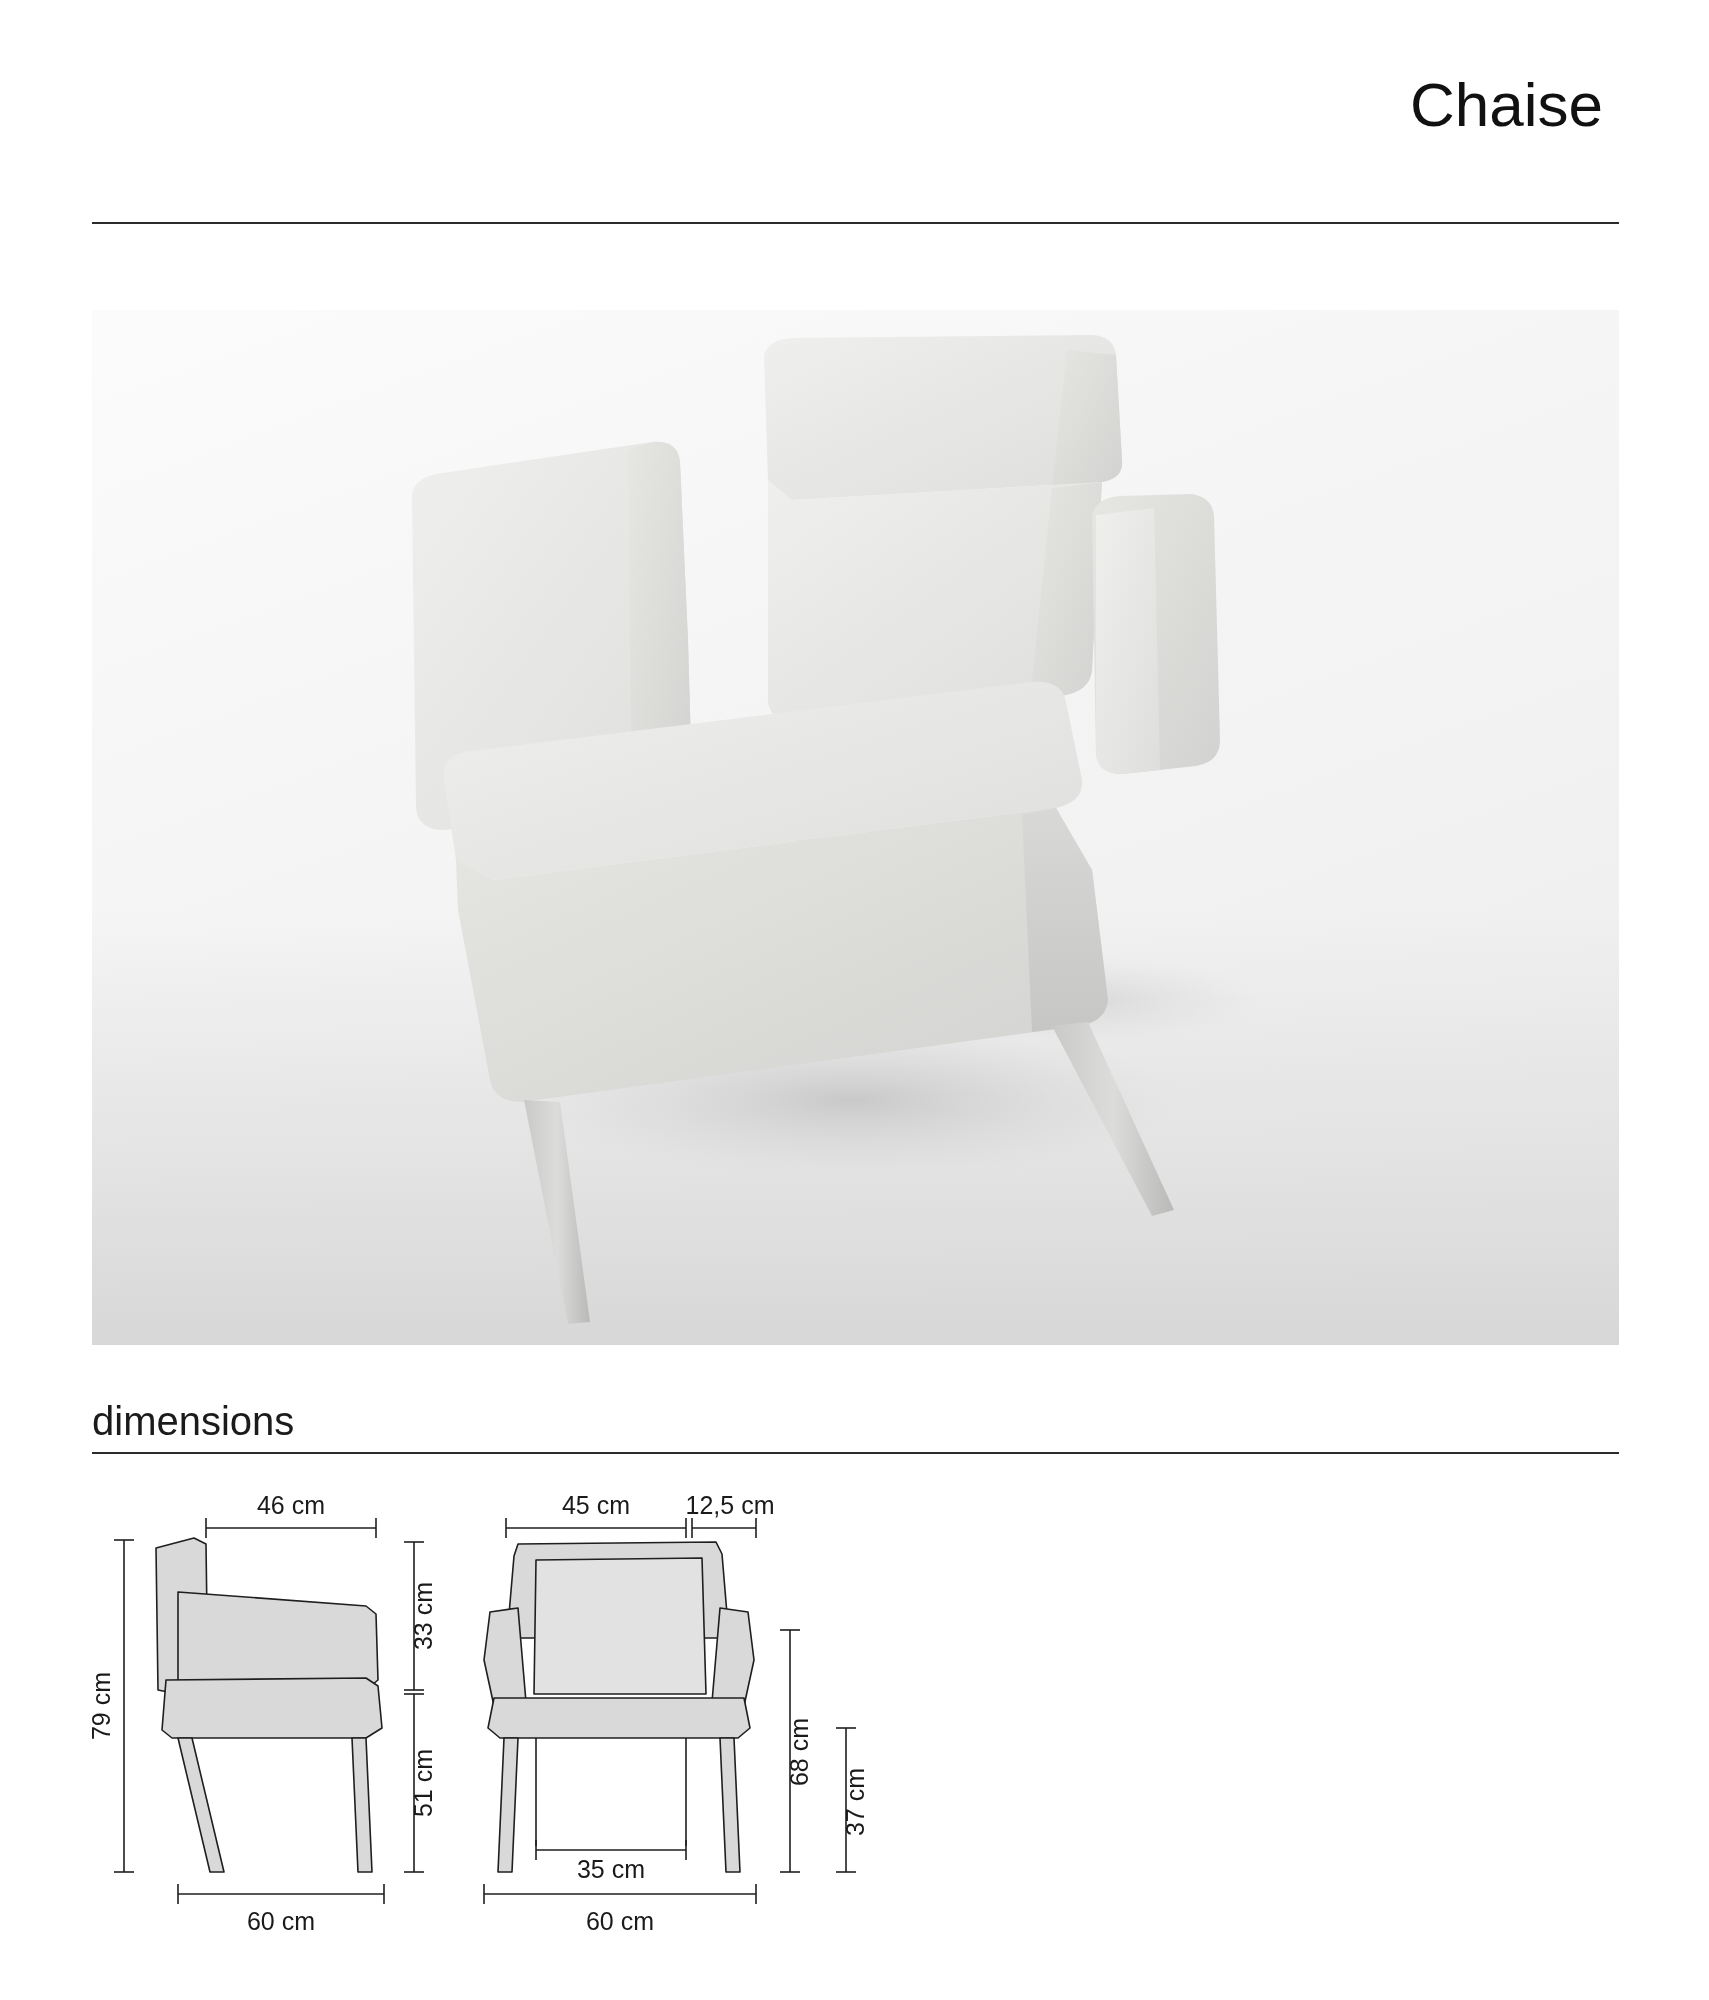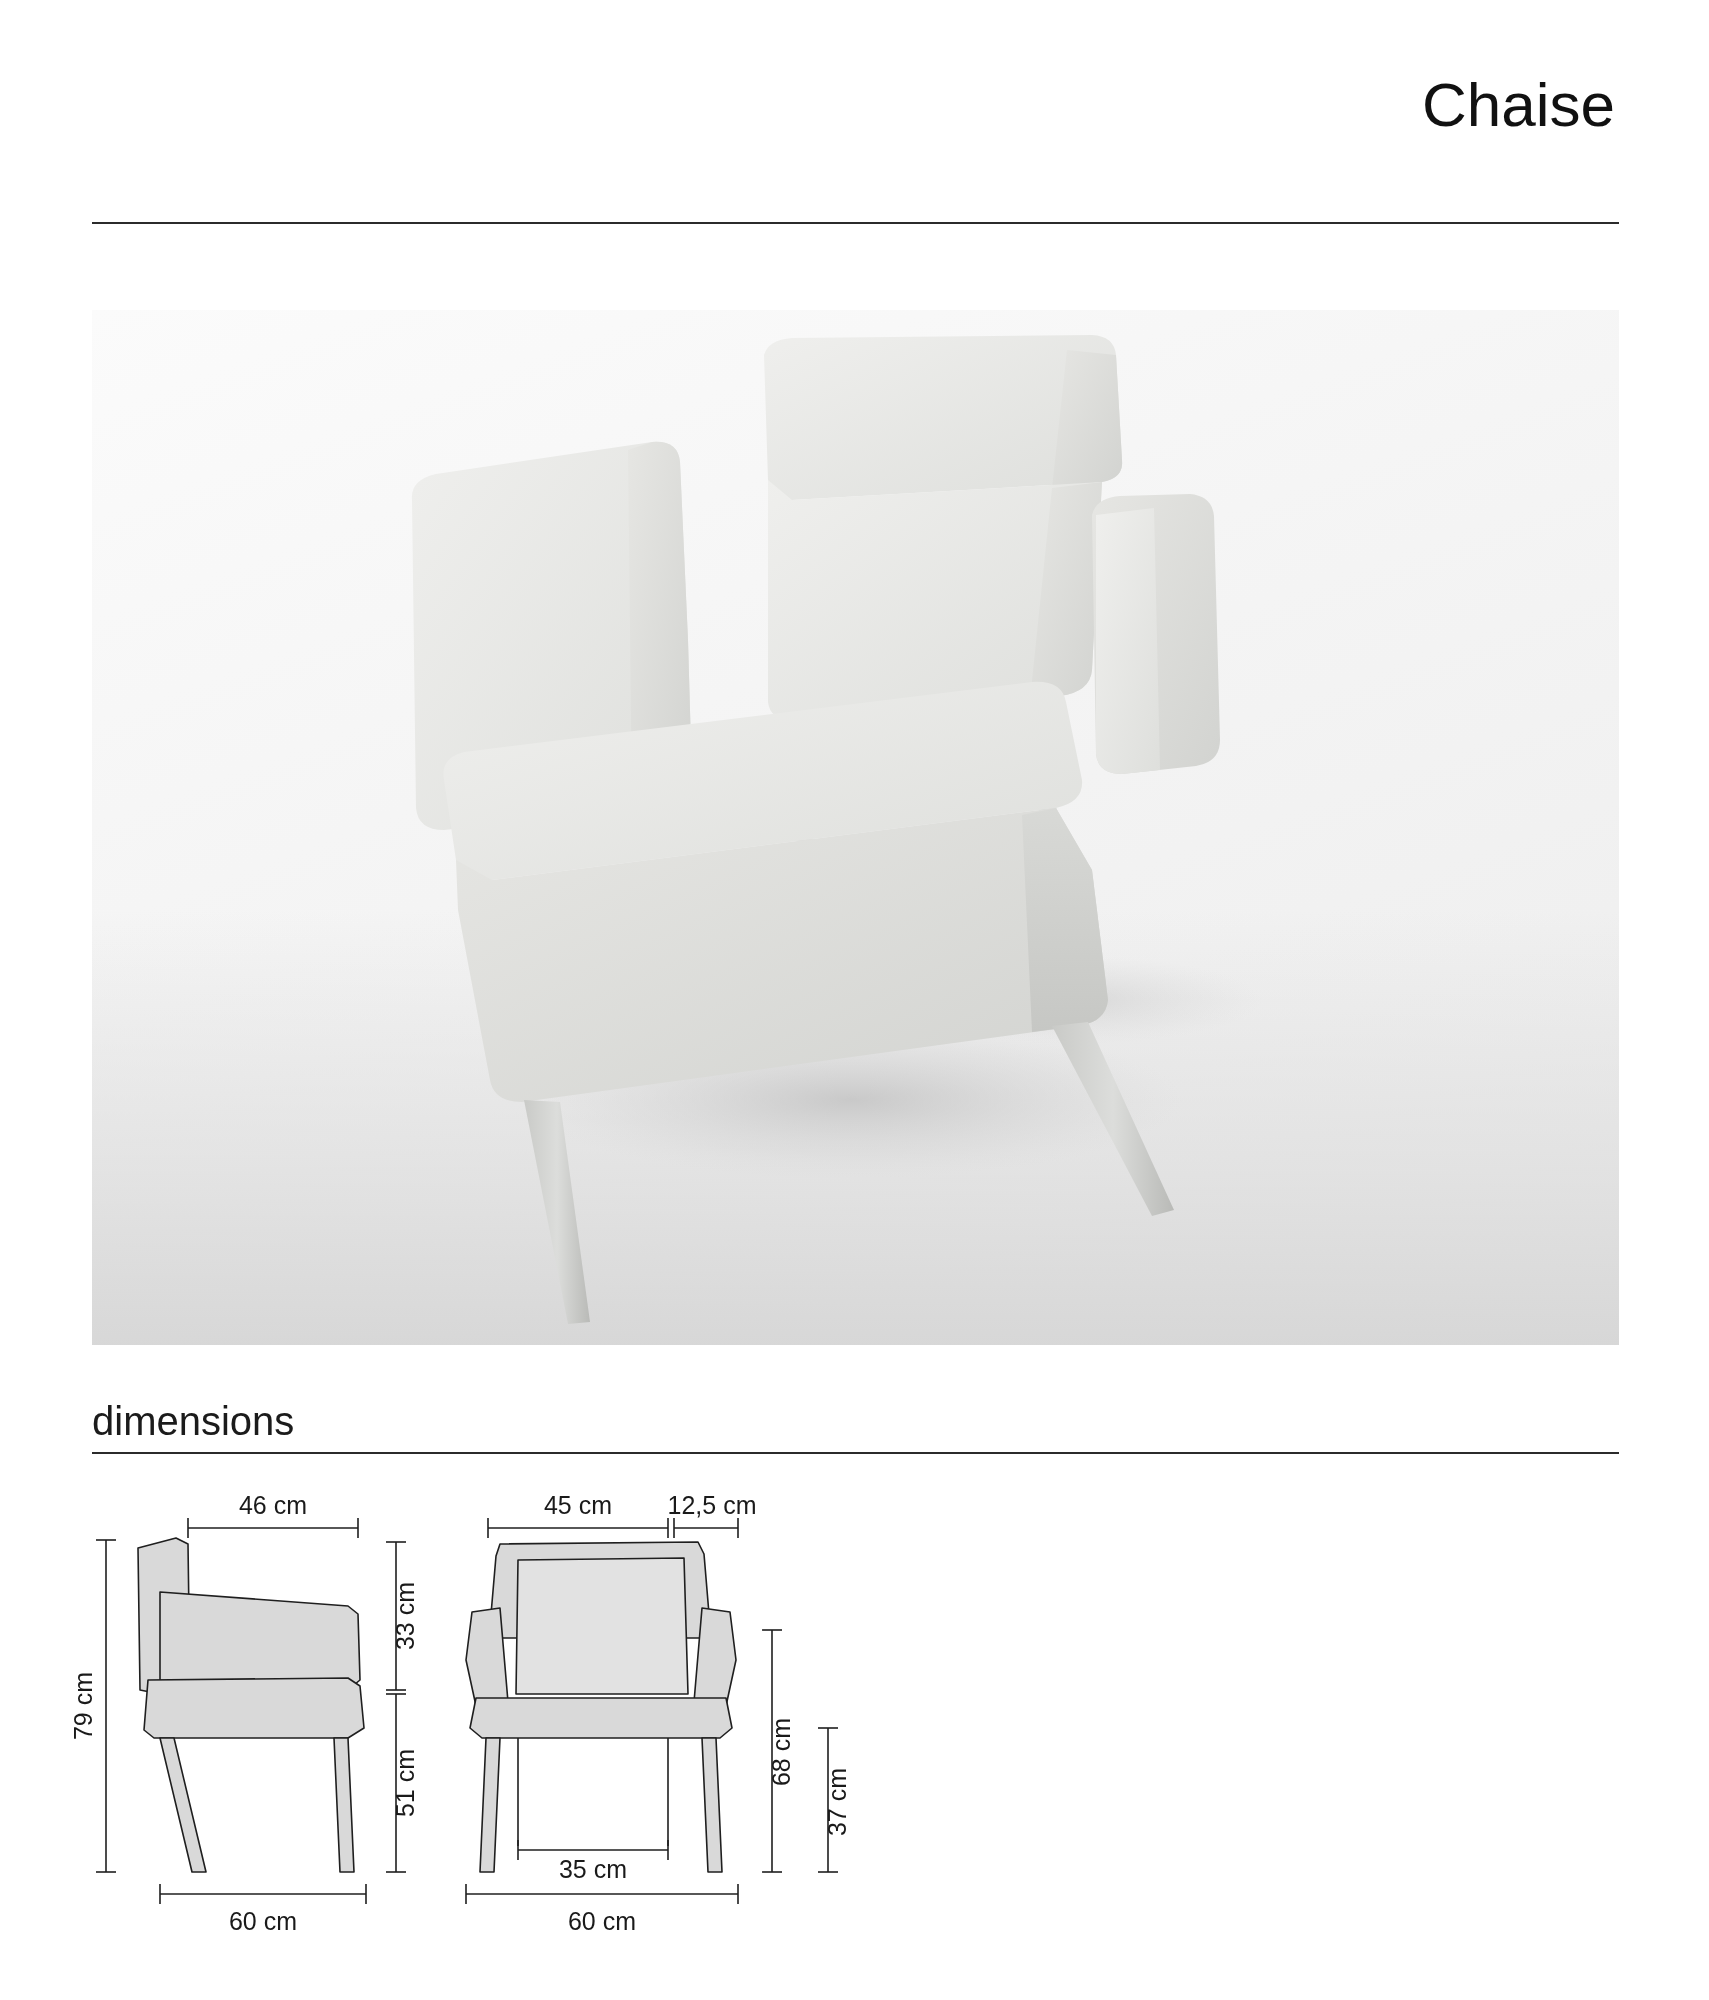--- a/index.html
+++ b/index.html
@@ -36,21 +36,21 @@
     top: 0;
     font-size: 86px;
     font-weight: 400;
     letter-spacing: 1px;
     line-height: 1;
     color: #111111;
     white-space: nowrap;
   }
   .product-type {
     position: absolute;
-    right: 4px;
+    right: 16px;
     top: 16px;
     font-size: 62px;
     font-weight: 400;
     line-height: 1;
     color: #111111;
     white-space: nowrap;
   }
   .header-rule {
     position: absolute;
     left: 92px;
@@ -99,21 +99,21 @@
   .dim-rule {
     position: absolute;
     left: 92px;
     top: 1452px;
     width: 1527px;
     height: 2px;
     background: #2b2b2b;
   }
   .dim-area {
     position: absolute;
-    left: 48px;
+    left: 66px;
     top: 1480px;
     width: 1600px;
     height: 470px;
   }
   .dim-svg {
     position: absolute;
     left: 0;
     top: 0;
     width: 100%;
     height: 100%;

